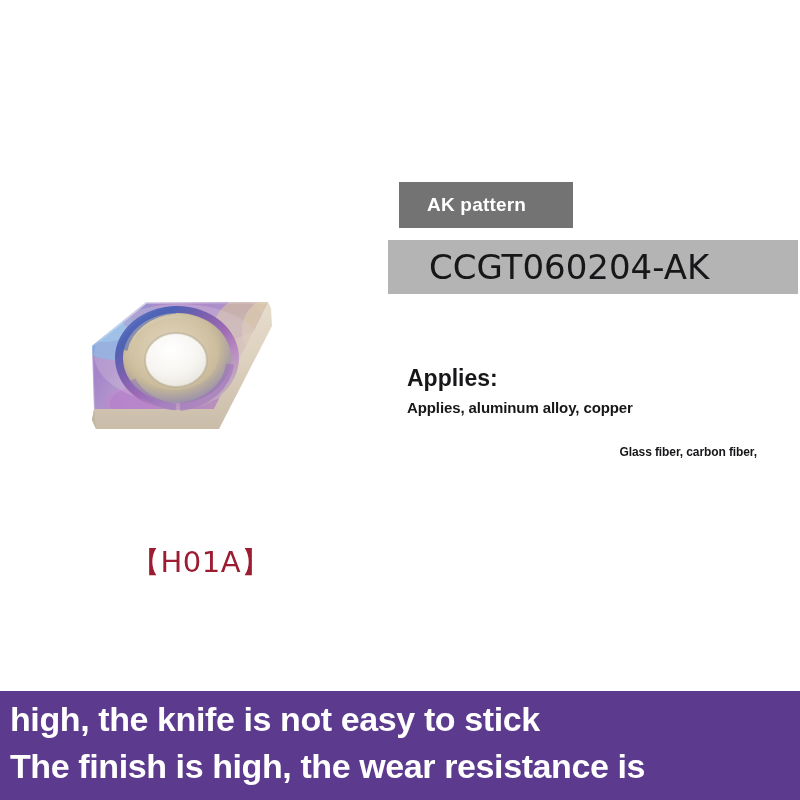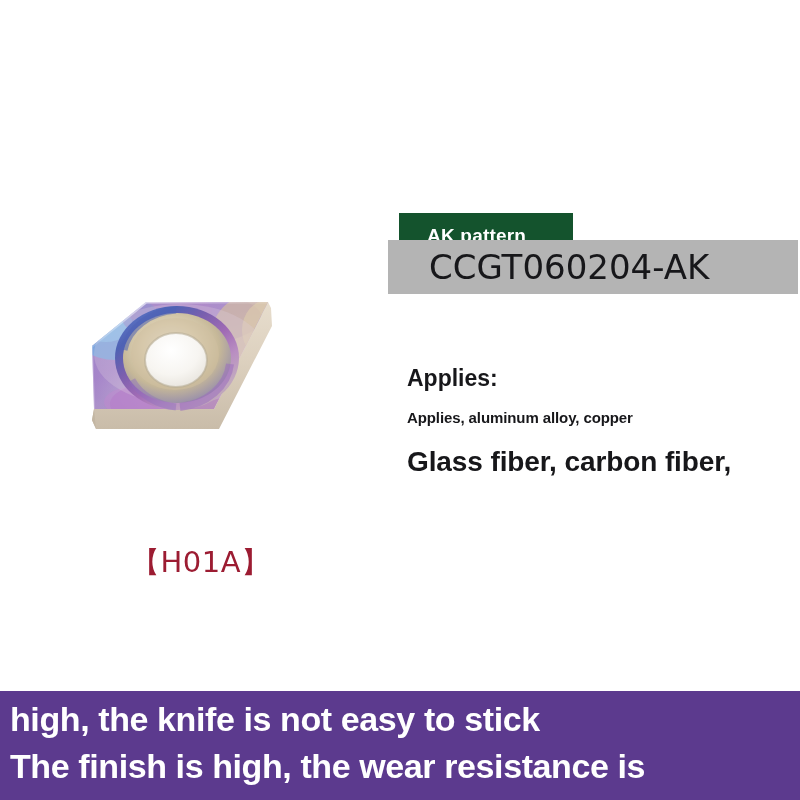--- a/index.html
+++ b/index.html
@@ -55,24 +55,24 @@
     letter-spacing: 0.5px;
     color: #9c1c32;
     white-space: nowrap;
     line-height: 1;
   }
 
   
   .ak-tag {
     position: absolute;
     left: 399px;
-    top: 213px;
+    top: 182px;
     width: 174px;
     height: 46px;
-    background: #14532d;
+    background: #737373;
   }
   .ak-tag-label {
     position: absolute;
     left: 28px;
     top: 12px;
     color: #ffffff;
     font-size: 19px;
     font-weight: bold;
     letter-spacing: 0.2px;
     line-height: 22px;
@@ -108,38 +108,39 @@
     top: 363px;
     width: 350px;
   }
   .applies-heading {
     font-size: 23px;
     font-weight: bold;
     color: #17171a;
     line-height: 30px;
     letter-spacing: 0px;
     white-space: nowrap;
-    margin: 0 0 14px 0;
+    margin: 0 0 4px 0;
   }
   .applies-line {
     color: #17171a;
     white-space: nowrap;
     margin: 0;
   }
   .applies-line.small {
     font-size: 15px;
     font-weight: bold;
     line-height: 22px;
     letter-spacing: -0.1px;
   }
   .applies-line.large {
-    font-size: 28px;
+    font-size: 12px;
     font-weight: bold;
     line-height: 28px;
     letter-spacing: -0.1px;
+    text-align: right;
   }
   .gap-a { height: 19px; }
   .gap-b { height: 17px; }
 
   
   .benefit-banner {
     position: absolute;
     left: 0;
     top: 691px;
     width: 800px;

